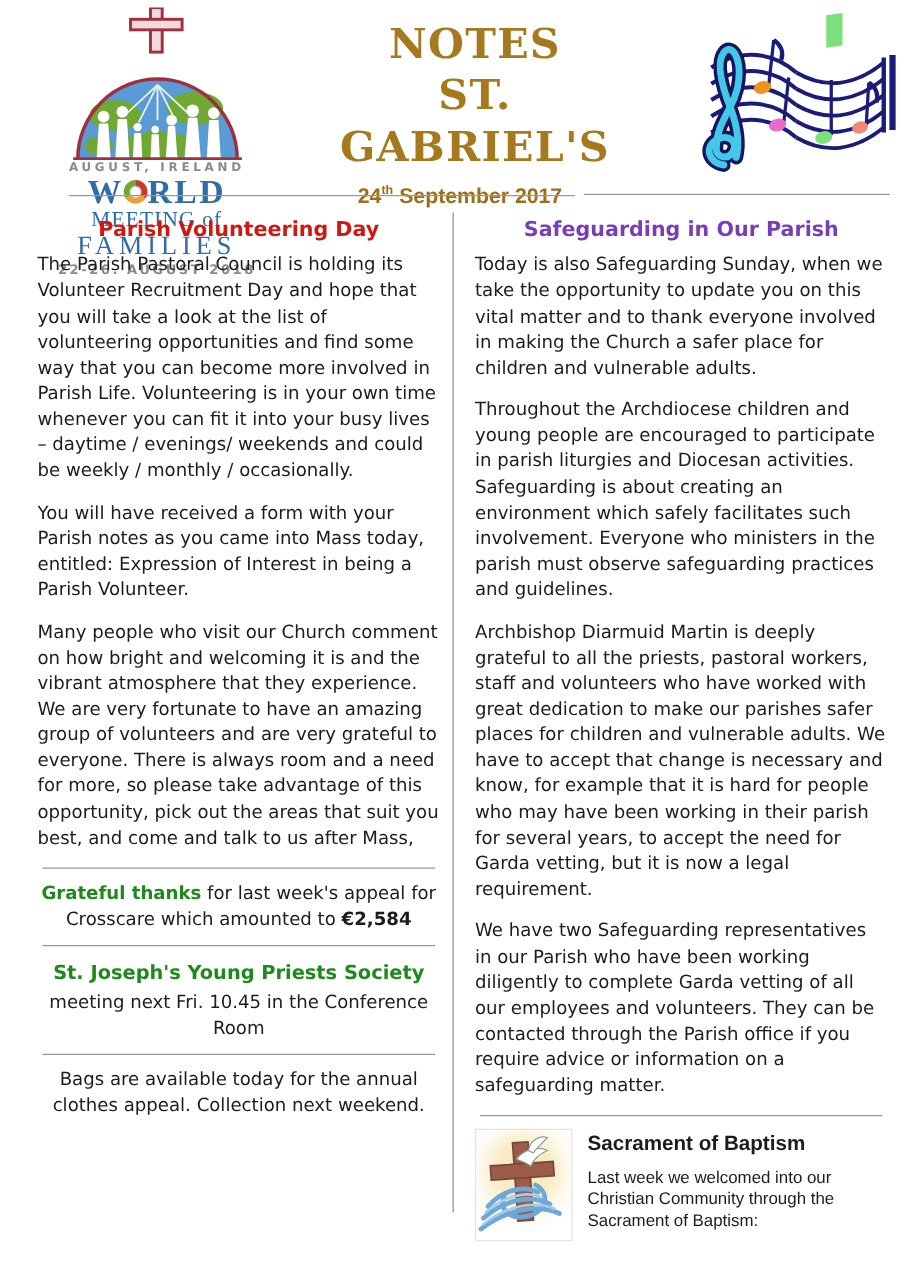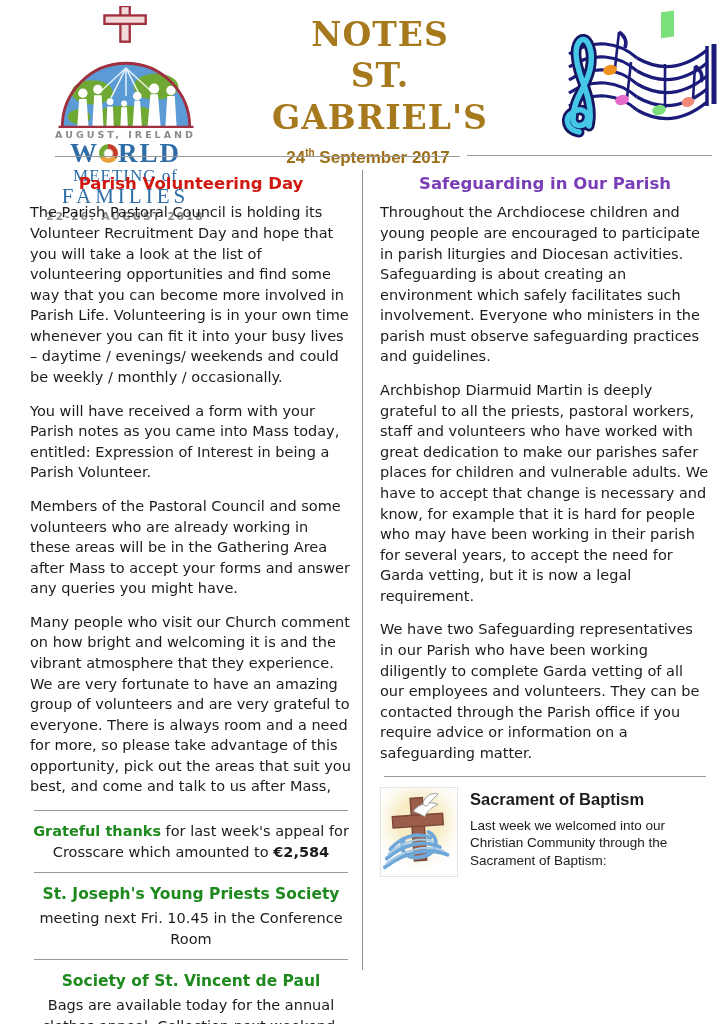--- a/index.html
+++ b/index.html
@@ -170,43 +170,42 @@
   </div>
 
   <div class="header-rule-left"></div>
   <div class="header-rule-right"></div>
   <div class="v-divider"></div>
 
   <div class="col col-left">
     <div class="col-heading heading-red">Parish Volunteering Day</div>
     <p>The Parish Pastoral Council is holding its Volunteer Recruitment Day and hope that you will take a look at the list of volunteering opportunities and find some way that you can become more involved in Parish Life.   Volunteering is in your own time whenever you can fit it into your busy lives – daytime / evenings/ weekends and could be weekly / monthly / occasionally.</p>
     <p>You will have received a form with your Parish notes as you came into Mass today, entitled:   Expression of Interest in being a Parish Volunteer.</p>
-    <p>Members of the Pastoral Council and some volunteers who are already working in these areas will be in the Gathering Area after Mass to accept your forms and answer any queries you might have.</p>
     <p>Many people who visit our Church comment on how bright and welcoming it is and the vibrant atmosphere that they experience. We are very fortunate to have an amazing group of volunteers and are very grateful to everyone.   There is always room and a need for more, so please take advantage of this opportunity, pick out the areas that suit you best, and come and talk to us after Mass,</p>
 
     <hr class="sec-rule">
     <div class="centered">
       <b class="green">Grateful thanks</b><span> for last week's appeal for Crosscare which amounted to </span><b>€2,584</b>
     </div>
 
     <hr class="sec-rule">
     <div class="centered">
       <div class="sec-heading green">St. Joseph's Young Priests Society</div>
       <div>meeting next Fri. 10.45 in the Conference Room</div>
     </div>
 
     <hr class="sec-rule">
     <div class="centered">
-      <div class="sec-heading green">Society of St. Vincent de Paul</div>
       <div>Bags are available today for the annual clothes appeal.  Collection next weekend.</div>
     </div>
   </div>
 
   <div class="col col-right">
     <div class="col-heading heading-purple">Safeguarding in Our Parish</div>
+    <p>Today is also Safeguarding Sunday, when we take the opportunity to update you on this vital matter and to thank everyone involved in making the Church a safer place for children and vulnerable adults.</p>
     <p>Throughout the Archdiocese children and young people are encouraged to participate in parish liturgies and Diocesan activities. Safeguarding is about creating an environment which safely facilitates such involvement.   Everyone who ministers in the parish must observe safeguarding practices and guidelines.</p>
     <p>Archbishop Diarmuid Martin is deeply grateful to all the priests, pastoral workers, staff and volunteers who have worked with great dedication to make our parishes safer places for children and vulnerable adults. We have to accept that change is necessary and know, for example that it is hard for people who may have been working in their parish for several years, to accept the need for Garda vetting, but it is now a legal requirement.</p>
     <p>We have two Safeguarding representatives in our Parish who have been working diligently to complete Garda vetting of all our employees and volunteers.   They can be contacted through the Parish office if you require advice or information on a safeguarding matter.</p>
 
     <hr class="sec-rule">
     <div class="baptism">
       <div class="baptism-img">
         <svg width="76" height="88" viewBox="0 0 80 92">
 
           <g transform="rotate(-4 40 45)">

